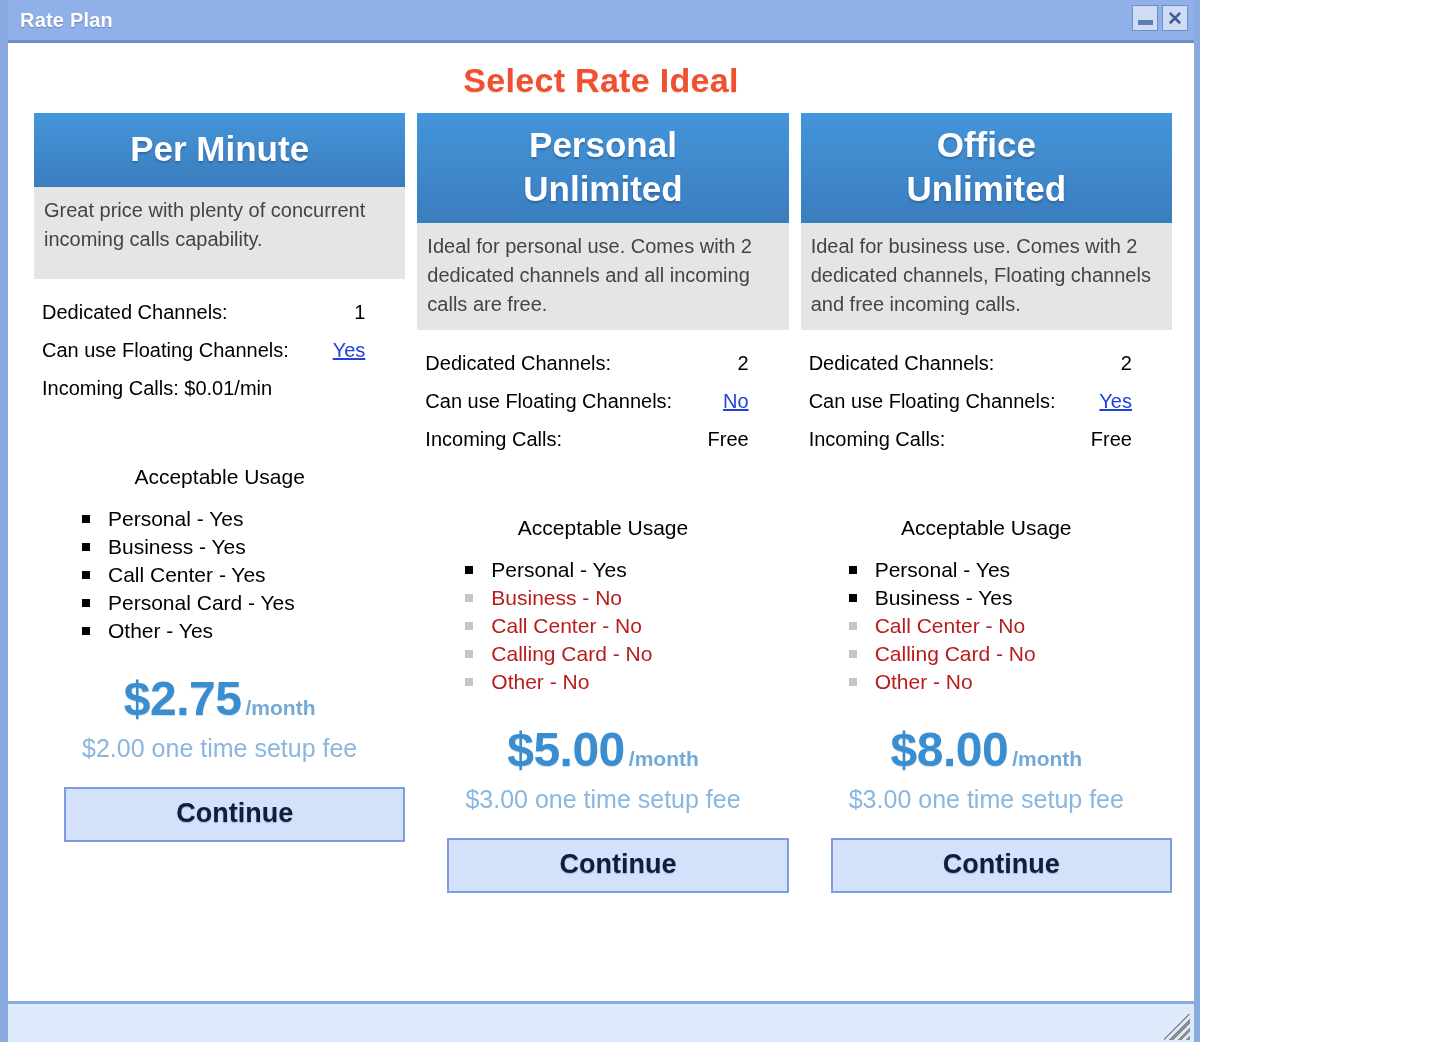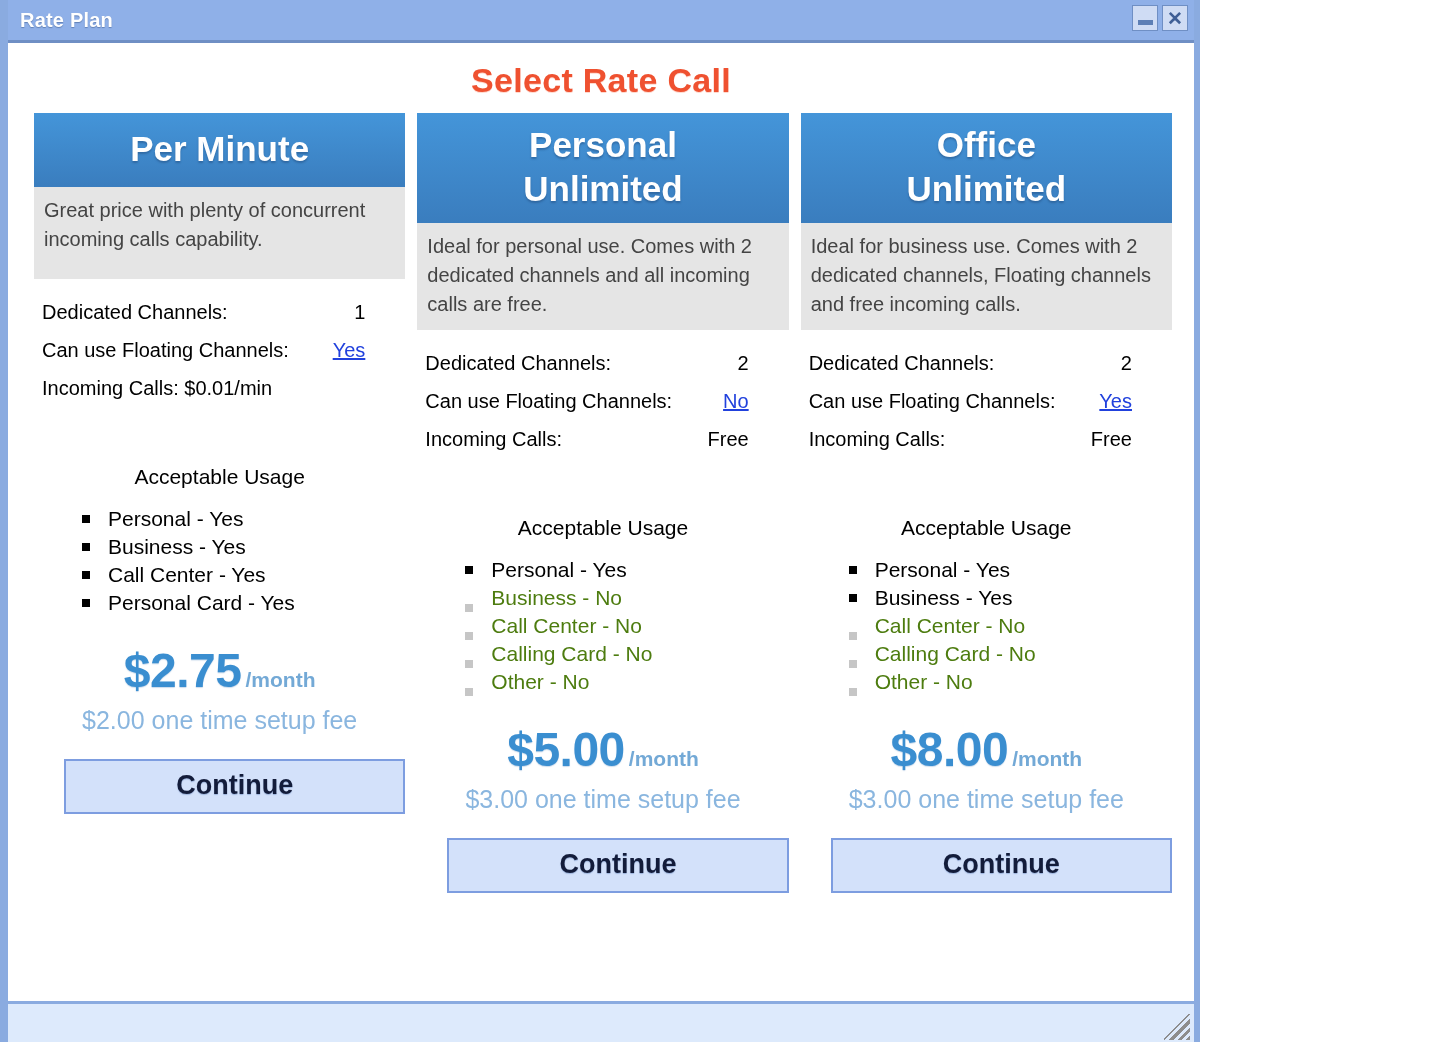--- a/index.html
+++ b/index.html
@@ -193,21 +193,21 @@
     padding-left: 48px;
   }
   .usage-item .sq {
     display: inline-block;
     width: 8px;
     height: 8px;
     background: #000000;
     margin-right: 18px;
     flex: 0 0 8px;
   }
-  .usage-item.off { color: #4d7c0f; align-items: flex-end; }
+  .usage-item.off { color: #b91c1c; }
   .usage-item.off .sq { background: #c6c6c6; }
 
   .price-block {
     text-align: center;
     margin-top: 26px;
   }
   .price-main {
     font-size: 48px;
     font-weight: bold;
     color: #3a8ed0;
@@ -287,21 +287,21 @@
     <div class="edge-mark" style="top:18px"></div>
     <div class="edge-mark" style="top:150px"></div>
     <div class="edge-mark" style="top:290px"></div>
     <div class="edge-mark" style="top:600px"></div>
     <div class="edge-mark" style="top:760px"></div>
     <div class="edge-mark" style="top:850px"></div>
   </div>
 
   <div class="content">
 
-    <div class="page-title">Select Rate Call</div>
+    <div class="page-title">Select Rate Ideal</div>
 
     <div class="plans" id="plan-list">
         <div class="plan">
           <div class="plan-header">
             <div>Per Minute</div>
           </div>
           <div class="plan-desc">Great price with plenty of concurrent incoming calls capability.</div>
           <div class="spec-list">
             <div class="spec-row">
               <span class="spec-label">Dedicated Channels:</span>
@@ -326,20 +326,24 @@
               <span class="sq"></span>
               <span>Business - Yes</span>
             </li>
             <li class="usage-item">
               <span class="sq"></span>
               <span>Call Center - Yes</span>
             </li>
             <li class="usage-item">
               <span class="sq"></span>
               <span>Personal Card - Yes</span>
+            </li>
+            <li class="usage-item">
+              <span class="sq"></span>
+              <span>Other - Yes</span>
             </li>
           </ul>
           <div class="price-block"><span class="price-main">$2.75</span><span class="price-per">/month</span><div class="setup-fee">$2.00 one time setup fee</div></div>
           <div class="continue-wrap">
             <button class="continue-btn">Continue</button>
           </div>
         </div>
         <div class="plan">
           <div class="plan-header two-line">
             <div>Personal</div>

